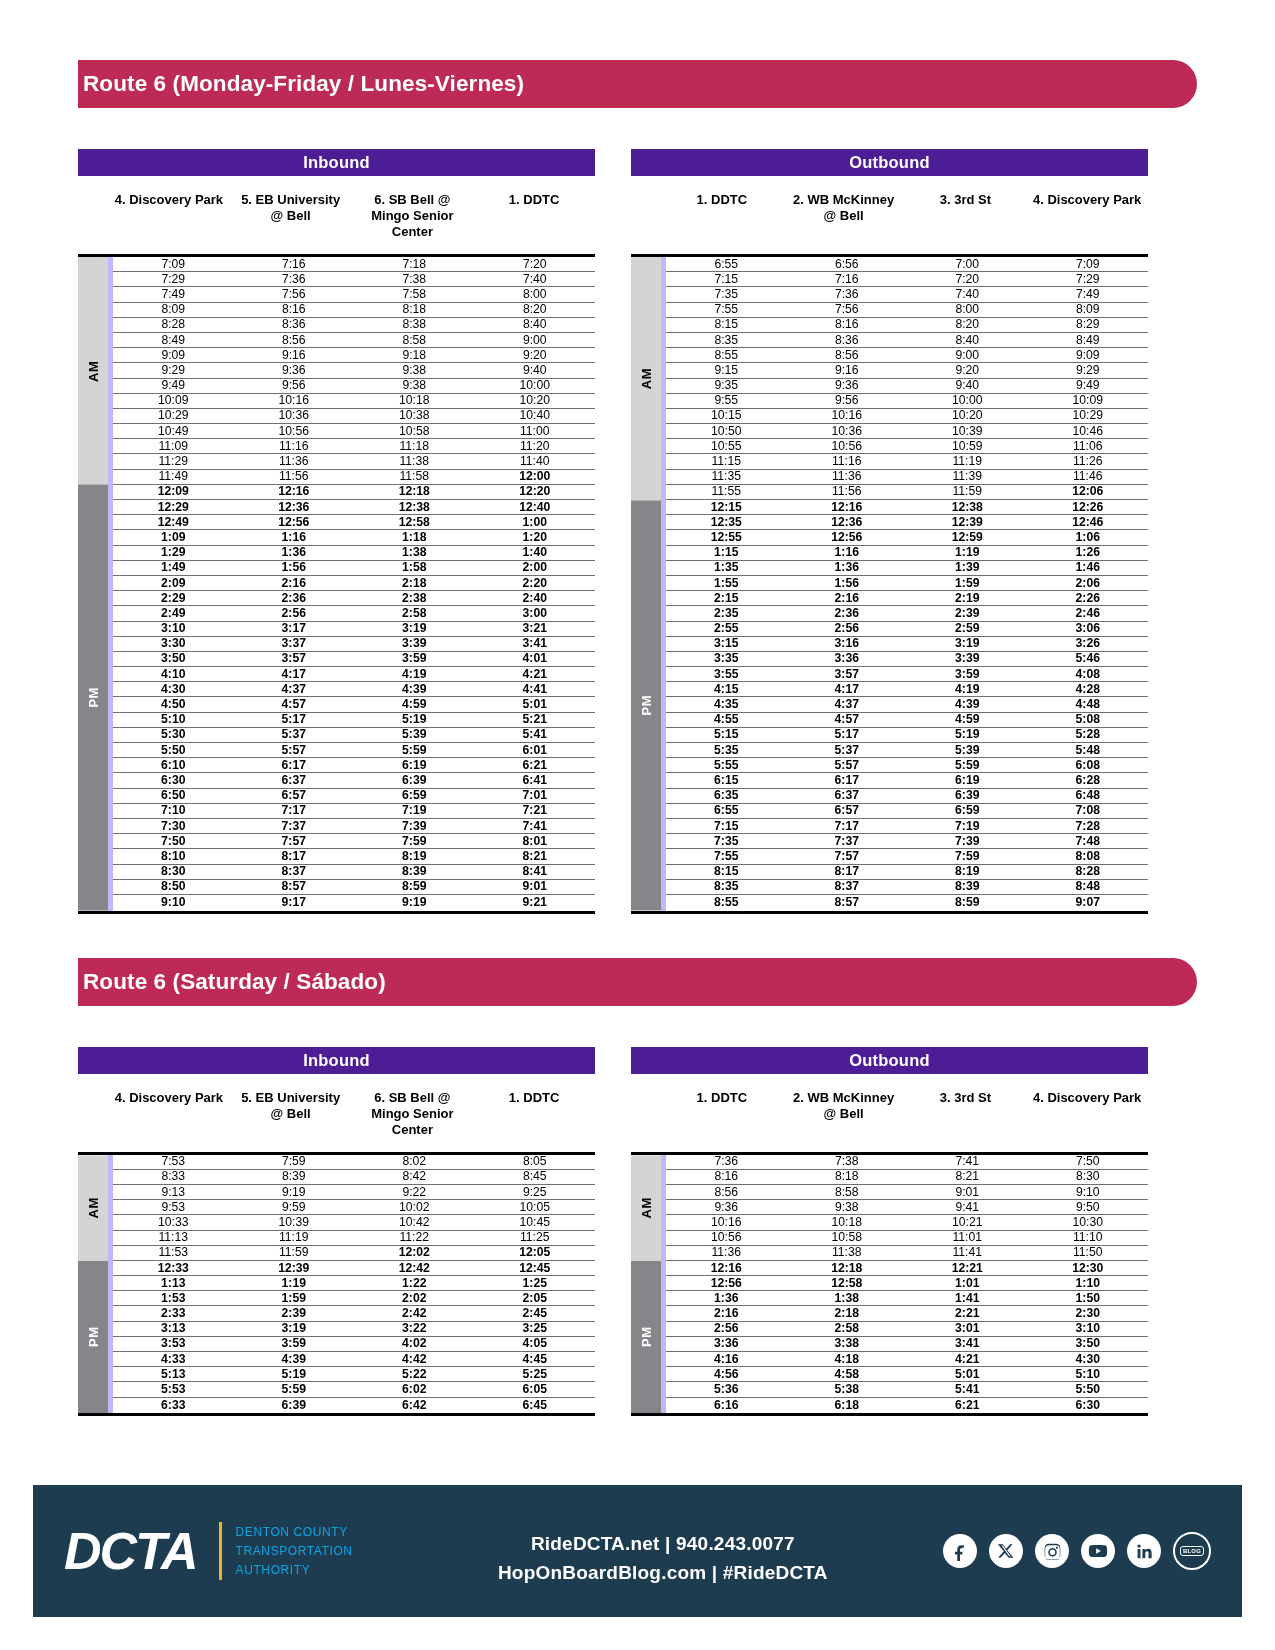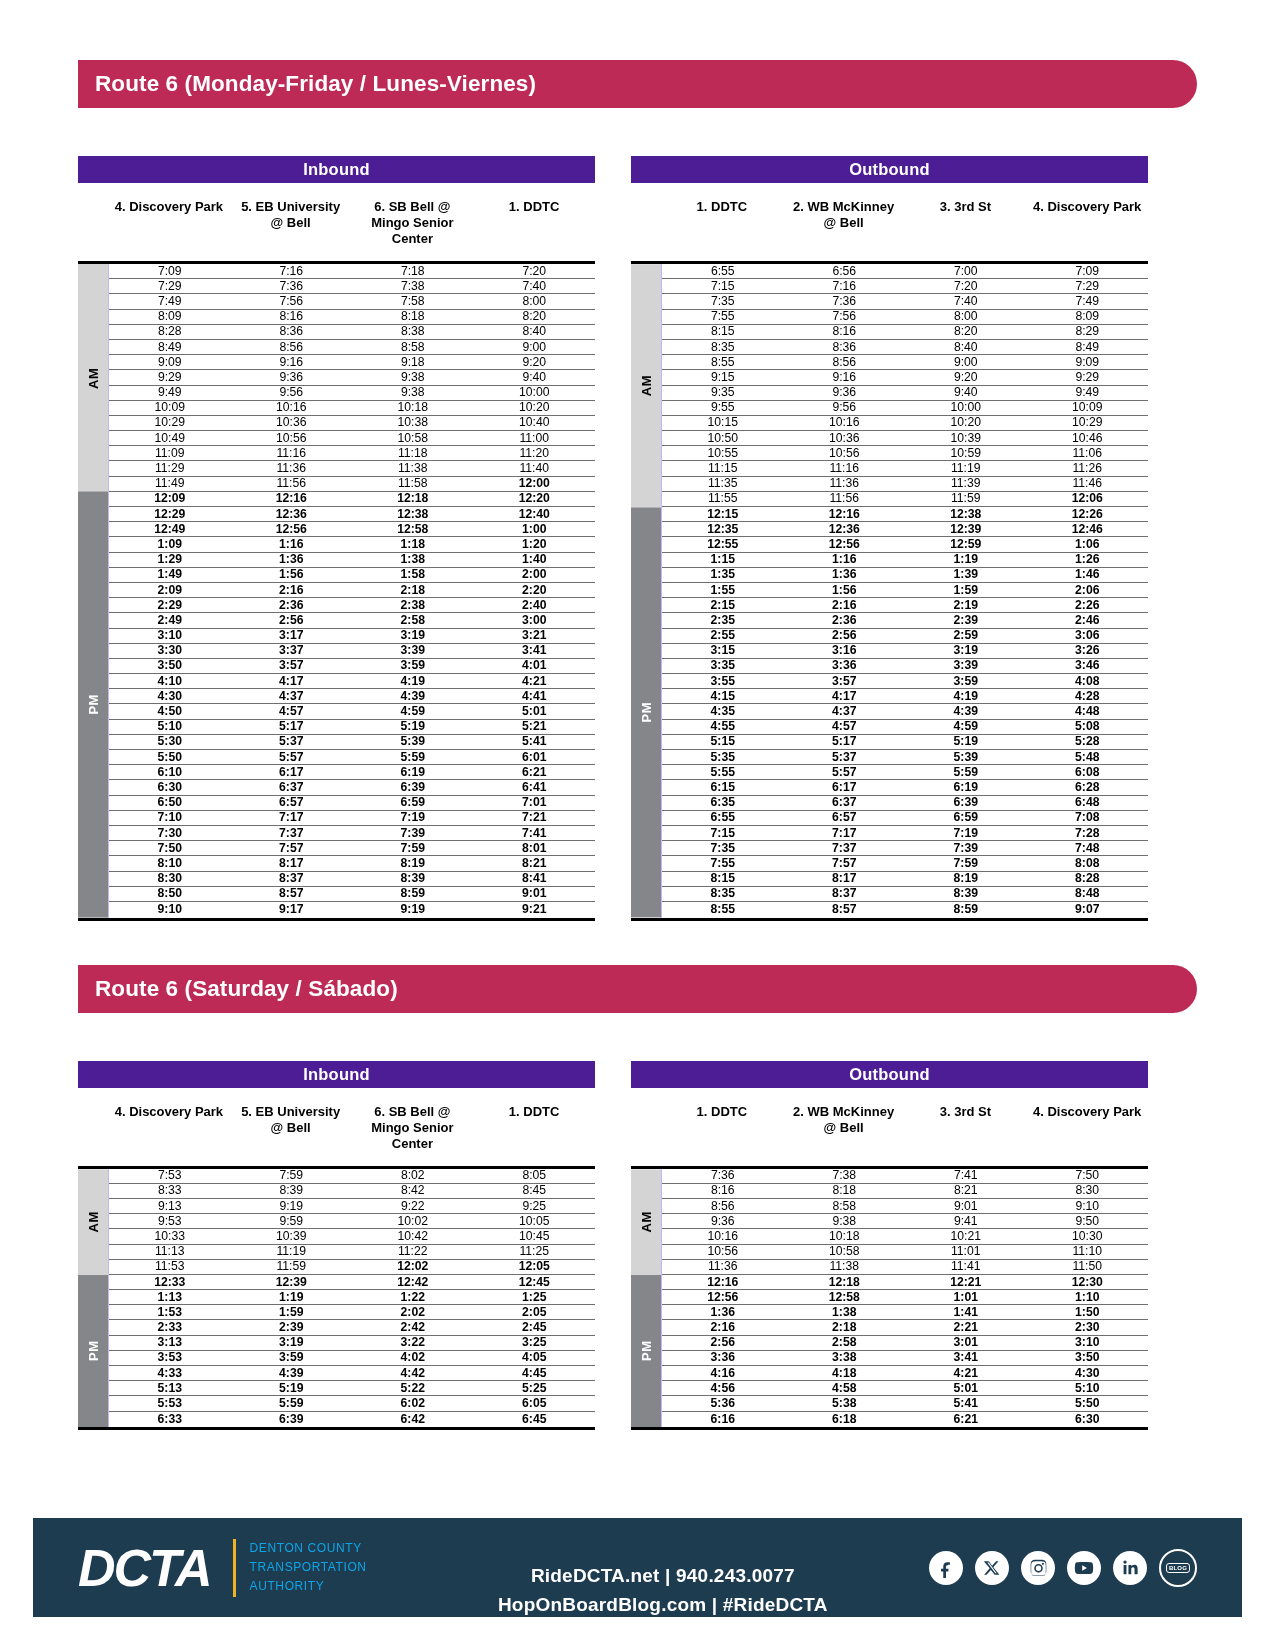--- a/index.html
+++ b/index.html
@@ -18,27 +18,27 @@
 
   .page {
     position: relative;
     width: 1275px;
     height: 1650px;
     box-sizing: border-box;
   }
 
   
   .route-banner {
-    margin: 0 78px 8px 78px;
+    margin: 0 78px 1px 78px;
     height: 48px;
     background: #bd2a56;
     border-radius: 0 24px 24px 0;
     display: flex;
     align-items: center;
-    padding-left: 17px;
+    padding-left: 5px;
     box-sizing: border-box;
   }
   .route-banner-title {
     color: #ffffff;
     font-size: 22.5px;
     font-weight: bold;
     letter-spacing: 0.1px;
     white-space: nowrap;
   }
 
@@ -114,21 +114,21 @@
     color: #000;
   }
   .ampm-pm {
     background: #85868a;
     color: #ffffff;
   }
   .rows-col {
     flex: 1 1 auto;
     display: flex;
     flex-direction: column;
-    border-left: 1px solid #c4b5fd;
+    border-left: 5px solid #c4b5fd;
   }
   .trow {
     display: flex;
     height: 15.2px;
     align-items: center;
     border-bottom: 1px solid #6f6f6f;
     box-sizing: border-box;
   }
   .trow:last-child {
     border-bottom: none;
@@ -145,25 +145,24 @@
   .tcell.bold {
     font-weight: bold;
   }
 
   
   .footer {
     position: absolute;
     left: 33px;
     right: 33px;
     bottom: 33px;
-    height: 99px;
+    height: 132px;
     background: #1e3c50;
     display: flex;
-    align-items: center;
-    padding: 0 45px;
+    padding: 0 31px;
     box-sizing: border-box;
   }
   .logo-area {
     display: flex;
     align-items: center;
     flex: 0 0 auto;
   }
   .logo-dcta {
     color: #ffffff;
     font-size: 52px;
@@ -698,21 +697,21 @@
             <div class="trow pm">
               <div class="tcell">3:15</div>
               <div class="tcell">3:16</div>
               <div class="tcell">3:19</div>
               <div class="tcell">3:26</div>
             </div>
             <div class="trow pm">
               <div class="tcell">3:35</div>
               <div class="tcell">3:36</div>
               <div class="tcell">3:39</div>
-              <div class="tcell">3:46</div>
+              <div class="tcell">5:46</div>
             </div>
             <div class="trow pm">
               <div class="tcell">3:55</div>
               <div class="tcell">3:57</div>
               <div class="tcell">3:59</div>
               <div class="tcell">4:08</div>
             </div>
             <div class="trow pm">
               <div class="tcell">4:15</div>
               <div class="tcell">4:17</div>

